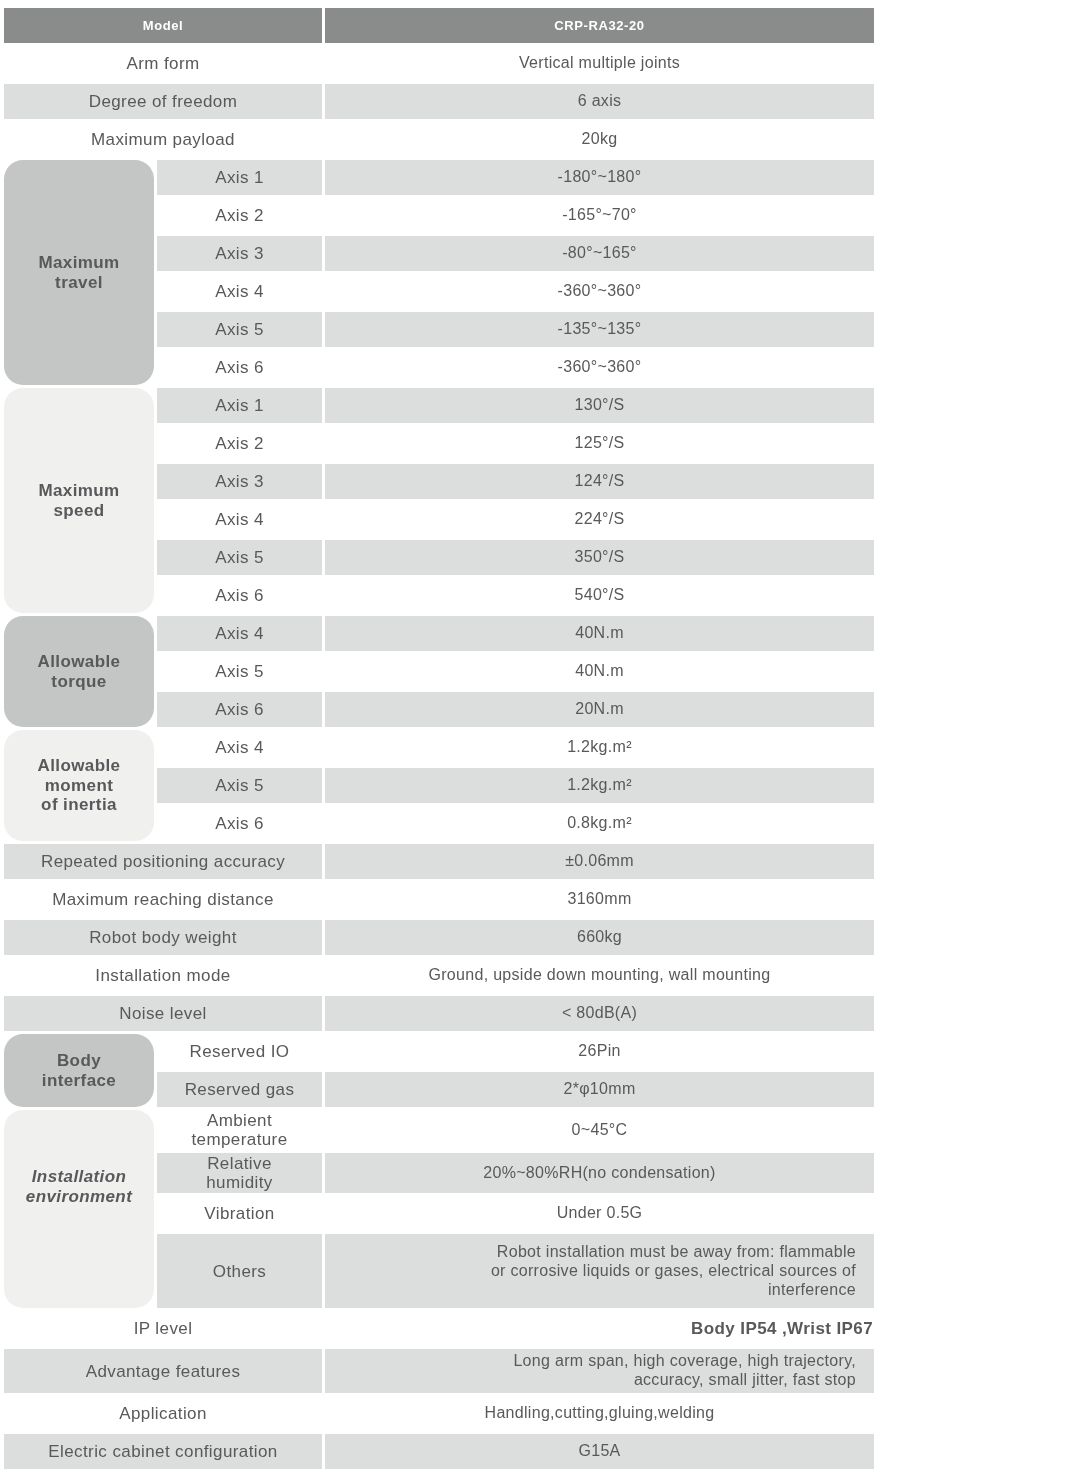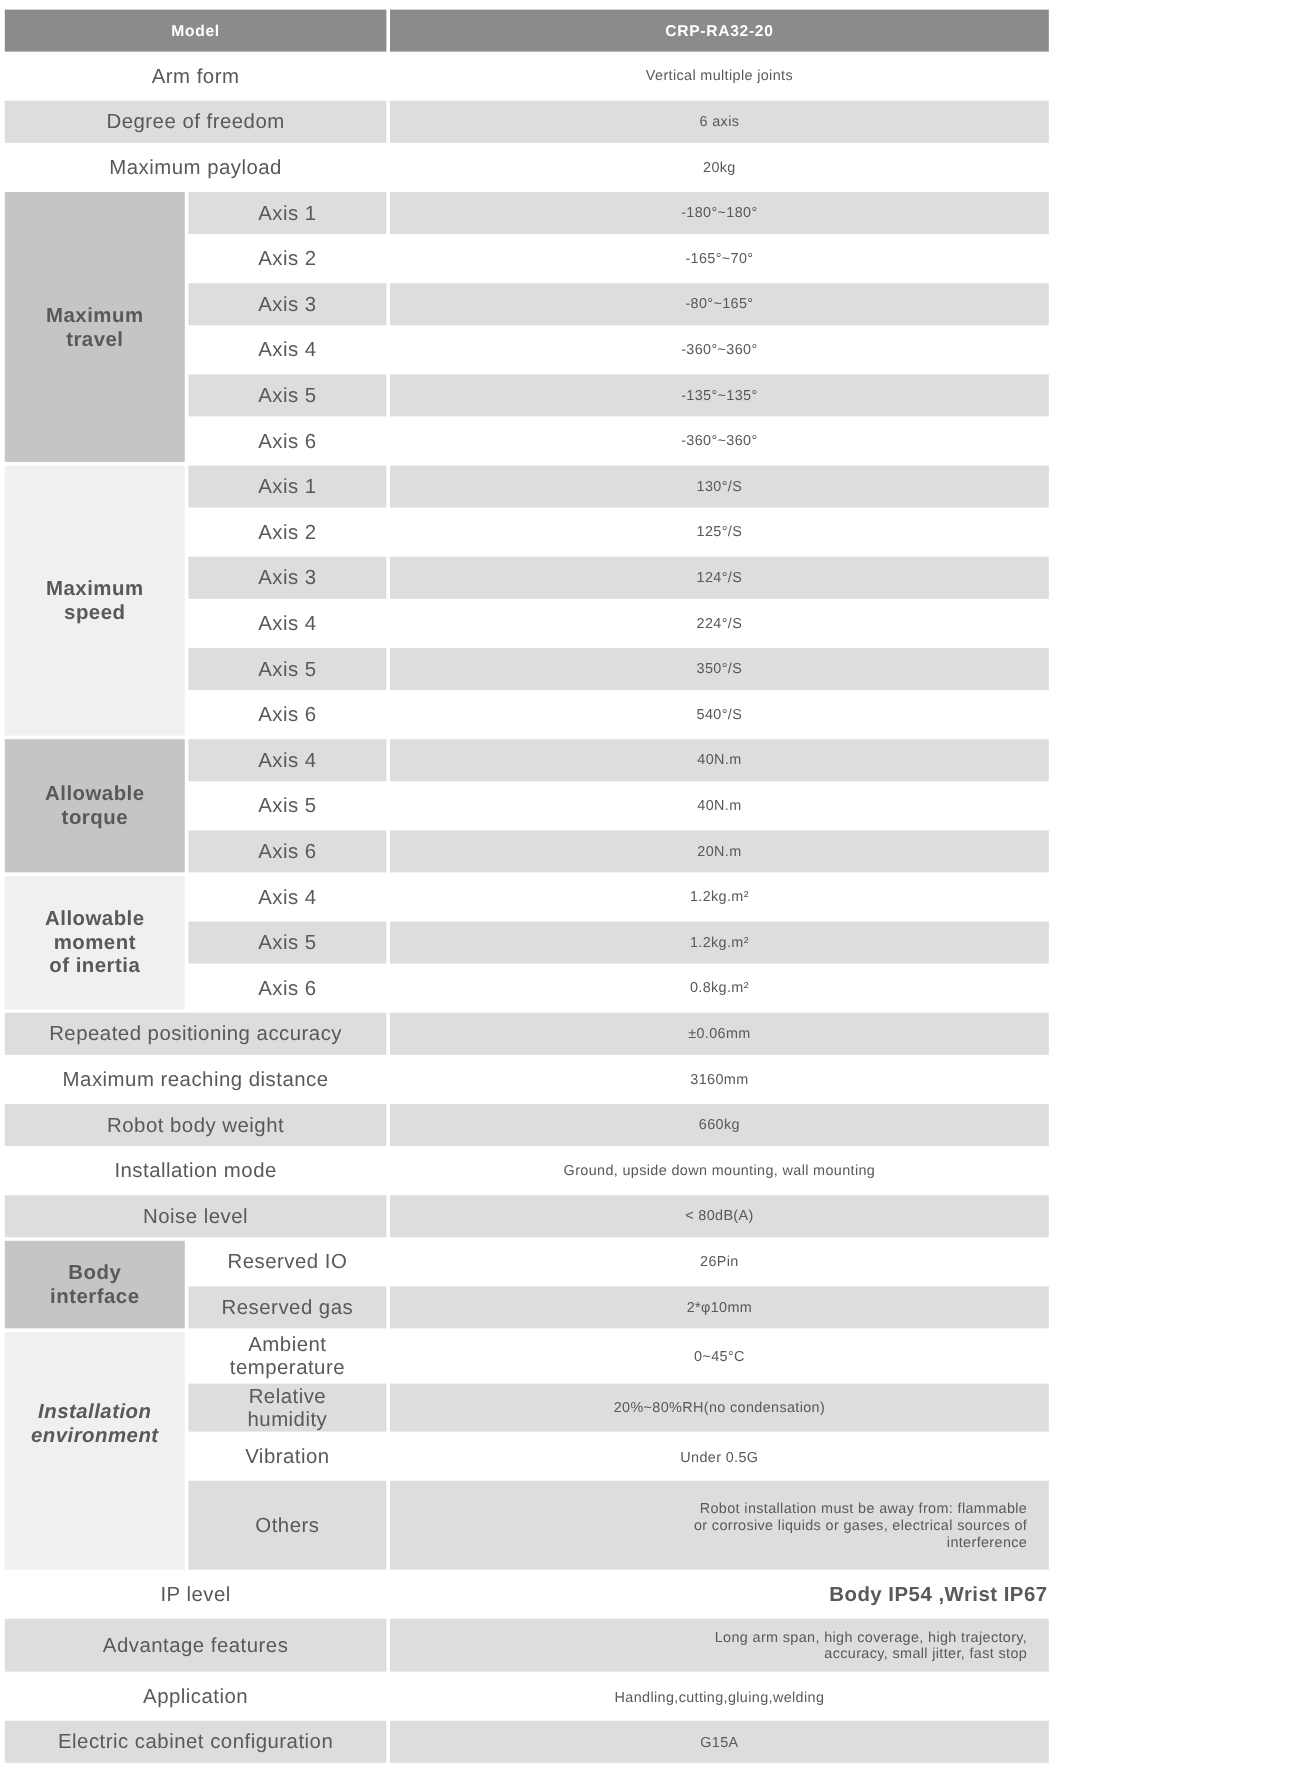--- a/index.html
+++ b/index.html
@@ -40,34 +40,34 @@
     font-size:13px;
     letter-spacing:.6px;
   }
   td.lbl, td.sub{
     font-weight:normal;
     font-size:17px;
     letter-spacing:.4px;
     line-height:1.12;
   }
   td.val{
-    font-size:12px;
+    font-size:16px;
     font-weight:normal;
     letter-spacing:.3px;
     line-height:1.18;
   }
   td.val.left{
     text-align:right;
     padding-left:31px;
     padding-right:18px;
   }
   td.val.bold{font-weight:bold;font-size:17px;letter-spacing:.4px;text-align:right;}
   td.g{background:var(--row-gray);}
   td.w{background:#ffffff;}
-  td.merged{font-weight:bold;font-size:17px;letter-spacing:.4px;line-height:1.15;}
+  td.merged{font-weight:bold;font-size:17px;letter-spacing:.4px;line-height:1.15;border-radius:19px;}
   td.merged.dark{background:var(--merged-dark);}
   td.merged.light{background:var(--merged-light);}
   td.merged.lift{padding-bottom:46px;font-style:italic;}
 </style>
 </head>
 <body>
 
 <div>
   <table class="spec">
     <colgroup>

